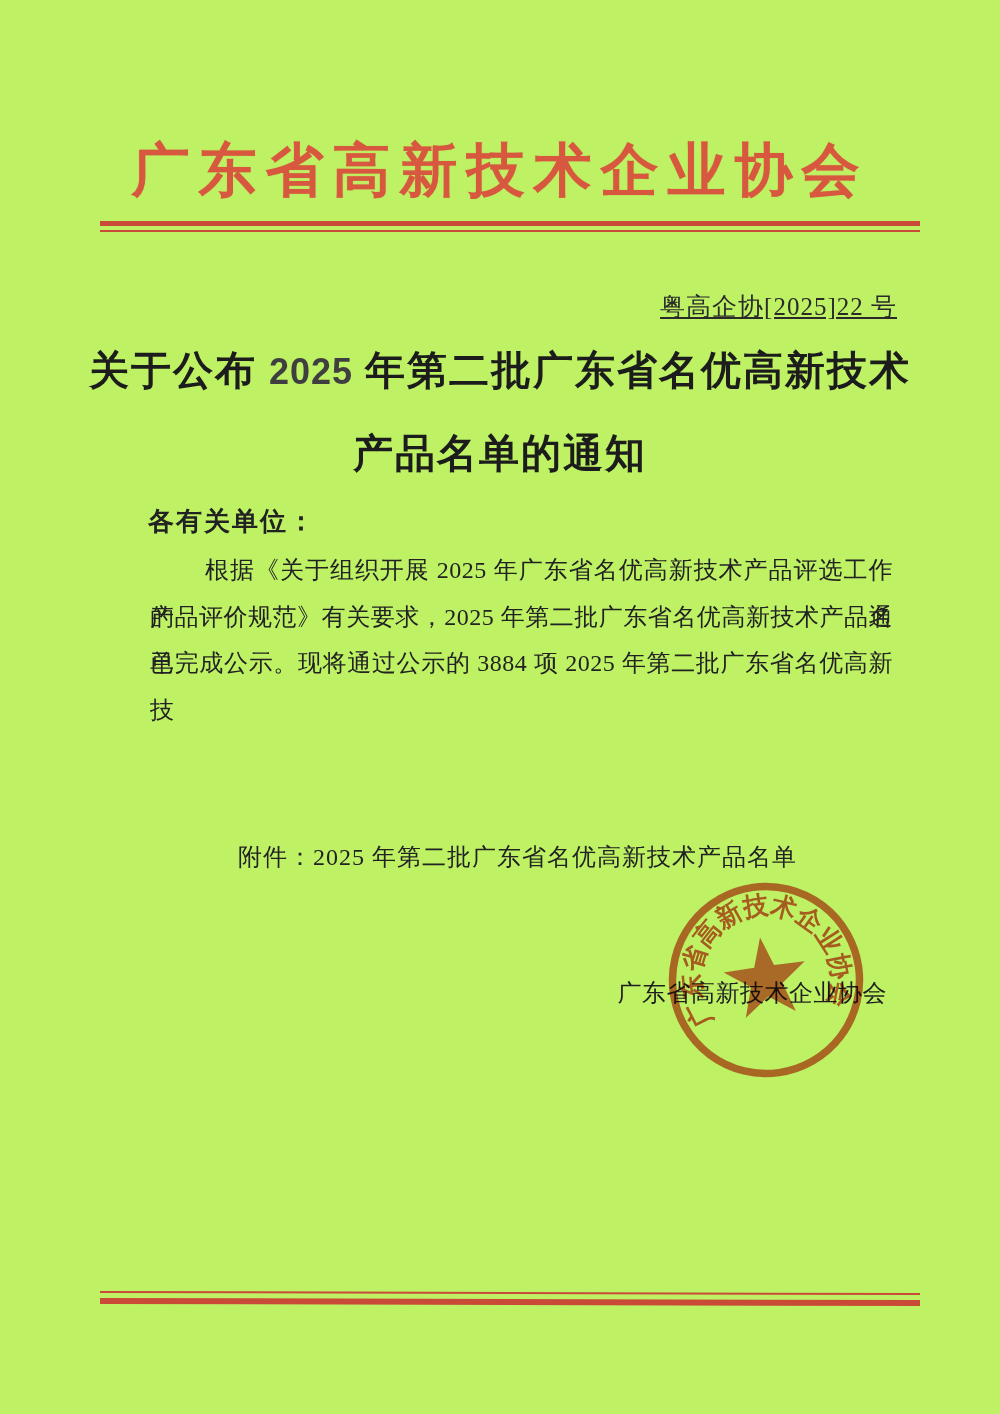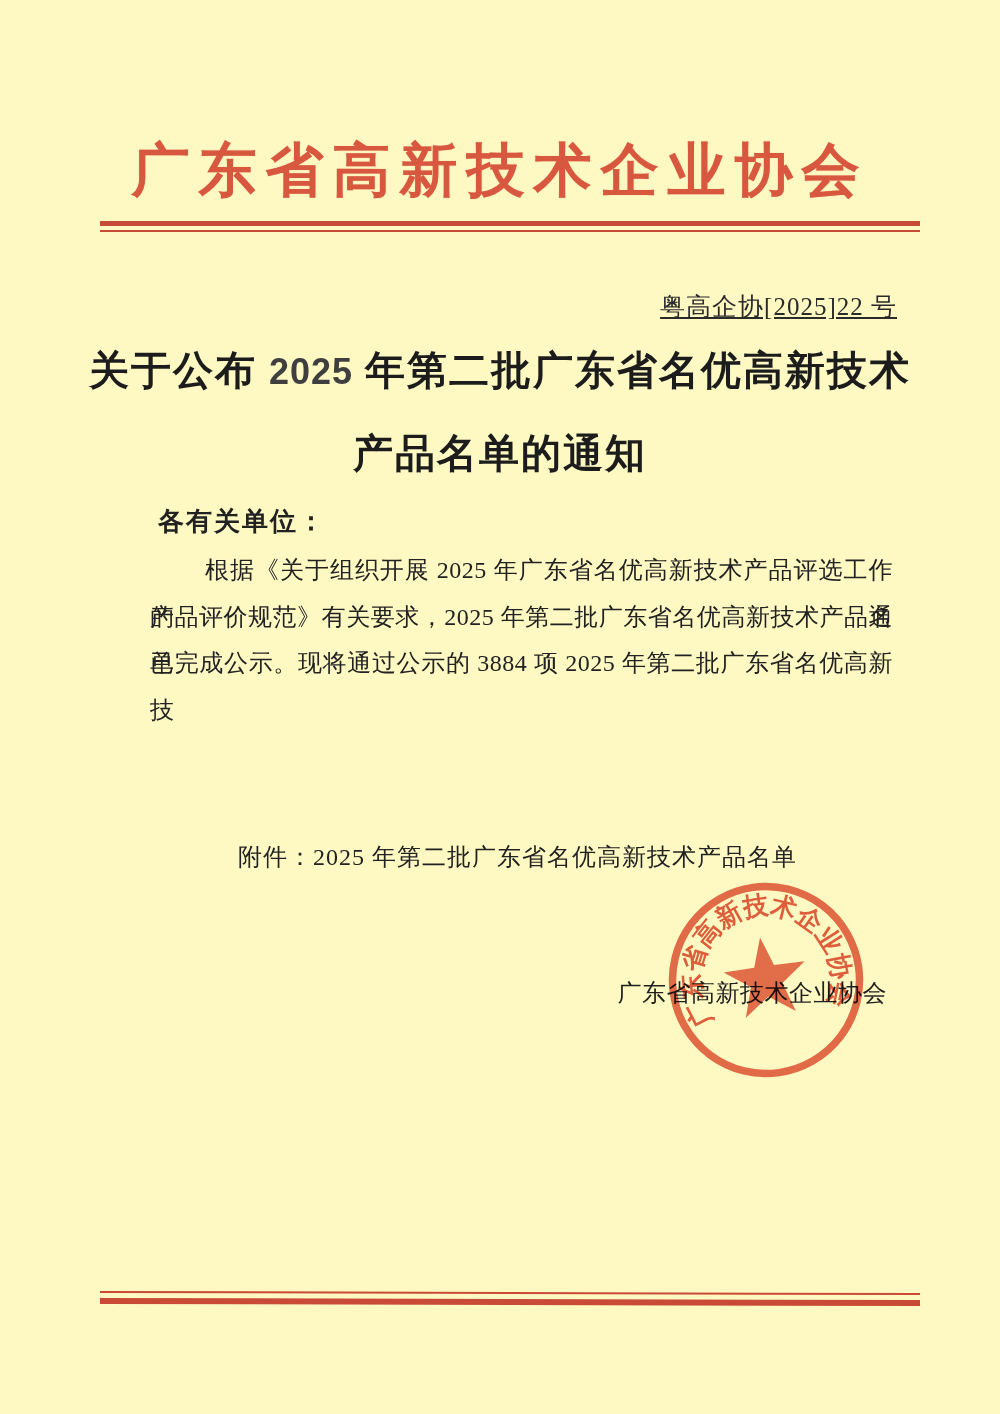--- a/index.html
+++ b/index.html
@@ -1,20 +1,20 @@
 <!DOCTYPE html>
 <html><head>
 <meta charset="utf-8">
 <style>
   html,body{margin:0;padding:0;background:#e8e8e8;}
   .page{
     position:relative;
     width:1000px;height:1414px;
     margin:0 auto;
-    background:#fef9c3;
+    background:#bef264;
     font-family:"Liberation Serif","DejaVu Serif",serif;
     color:#1d1d1d;
     overflow:hidden;
   }
   
   .org-header{
     position:absolute;top:136px;left:0;width:100%;
     text-align:center;
     font-size:58px;line-height:70px;
     font-weight:bold;
@@ -43,21 +43,21 @@
     letter-spacing:2px;
   }
   .doc-title .num{
     font-family:"Liberation Sans","DejaVu Sans",sans-serif;
     font-size:36px;color:#3f3f3f;letter-spacing:1px;
   }
   
   .salutation{
     position:absolute;top:504px;left:148px;
     font-size:26px;font-weight:bold;color:#222;
-    letter-spacing:2px;white-space:nowrap;margin-left:10px;
+    letter-spacing:2px;white-space:nowrap;
   }
   .body-lines{
     position:absolute;top:547px;left:150px;width:743px;
     font-size:24px;color:#222;
   }
   .body-line{
     height:46.5px;line-height:46.5px;
     text-align:justify;text-align-last:justify;
     letter-spacing:.5px;
   }

